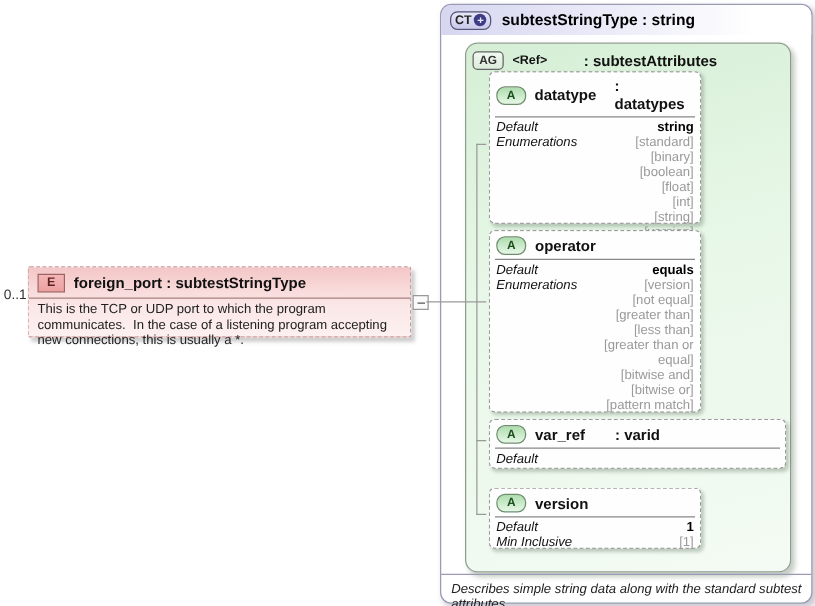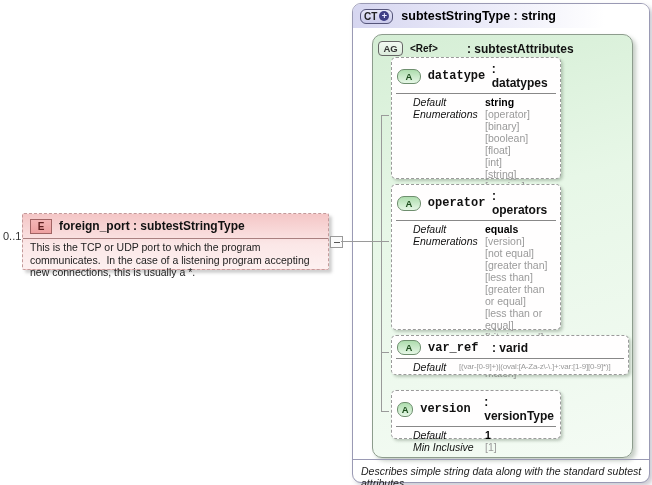--- a/index.html
+++ b/index.html
@@ -55,27 +55,27 @@
   .attr-box{position:absolute;background:#fffefe;border:1px dashed #9a9a9a;border-radius:5px;
     box-shadow:2px 2px 3px rgba(110,130,110,.4);}
   .attr-datatype{left:18px;top:22px;width:168px;height:120px;}
   .attr-operator{left:18px;top:149px;width:168px;height:144px;}
   .attr-varref{left:18px;top:300px;width:236px;height:38px;}
   .attr-version{left:18px;top:355px;width:168px;height:47px;}
   .attr-header{display:flex;align-items:center;gap:7px;padding:4px 6px 2px 5px;}
   .badge-a{display:inline-block;width:22px;height:13px;border:1px solid #6e8e6e;border-radius:7px;
     background:linear-gradient(180deg,#aeddae,#e6f7e6);font-size:9.5px;font-weight:bold;color:#1d4d1d;
     text-align:center;line-height:13px;}
-  .attr-name{font-size:12px;font-weight:bold;color:#111;min-width:57px;font-family:Liberation Mono, monospace;}
+  .attr-name{font-size:12px;font-weight:bold;color:#111;min-width:57px;}
   .attr-type{font-size:12px;font-weight:bold;color:#111;}
   .attr-sep{border-top:1px solid #888;margin:1px 4px 0 4px;}
-  .props{display:flex;padding:2px 5px 0 21px;}
+  .props{display:flex;padding:2px 5px 0 5px;}
   .prop-labels{width:72px;flex:none;}
   .prop-labels div{font-size:10.5px;font-style:italic;color:#111;line-height:12px;}
-  .prop-values{flex:1;}
+  .prop-values{flex:1;text-align:right;}
   .prop-values .val-default{font-size:10.5px;font-weight:bold;color:#000;line-height:12px;}
   .enum-line{font-size:10.5px;color:#9a9a9a;line-height:12px;}
   .props-narrow .prop-labels{width:46px;}
   .val-pattern{font-size:8px;color:#9a9a9a;line-height:12px;letter-spacing:-0.2px;white-space:nowrap;}
 </style>
 </head>
 <body>
 
 <div class="canvas">
 
@@ -118,83 +118,77 @@
         </div>
         <div class="attr-sep"></div>
         <div class="props">
           <div class="prop-labels">
             <div>Default</div>
             <div>Enumerations</div>
           </div>
           <div class="prop-values">
             <div class="val-default">string</div>
             <div>
-                <div class="enum-line">[operator]</div>
+                <div class="enum-line">[standard]</div>
                 <div class="enum-line">[binary]</div>
                 <div class="enum-line">[boolean]</div>
                 <div class="enum-line">[float]</div>
                 <div class="enum-line">[int]</div>
                 <div class="enum-line">[string]</div>
                 <div class="enum-line">[version]</div>
               </div>
           </div>
         </div>
       </div>
 
       <div class="attr-box attr-operator">
         <div class="attr-header">
           <span class="badge-a">A</span>
           <span class="attr-name">operator</span>
-          <span class="attr-type">: operators</span>
         </div>
         <div class="attr-sep"></div>
         <div class="props">
           <div class="prop-labels">
             <div>Default</div>
             <div>Enumerations</div>
           </div>
           <div class="prop-values">
             <div class="val-default">equals</div>
             <div>
                 <div class="enum-line">[version]</div>
                 <div class="enum-line">[not equal]</div>
                 <div class="enum-line">[greater than]</div>
                 <div class="enum-line">[less than]</div>
                 <div class="enum-line">[greater than or equal]</div>
-                <div class="enum-line">[less than or equal]</div>
                 <div class="enum-line">[bitwise and]</div>
                 <div class="enum-line">[bitwise or]</div>
                 <div class="enum-line">[pattern match]</div>
               </div>
           </div>
         </div>
       </div>
 
       <div class="attr-box attr-varref">
         <div class="attr-header">
           <span class="badge-a">A</span>
           <span class="attr-name">var_ref</span>
           <span class="attr-type">: varid</span>
         </div>
         <div class="attr-sep"></div>
         <div class="props props-narrow">
           <div class="prop-labels">
             <div>Default</div>
           </div>
-          <div class="prop-values">
-            <div class="val-pattern">[(var-[0-9]+)|(oval:[A-Za-z\-\.]+:var:[1-9][0-9]*)]</div>
-          </div>
         </div>
       </div>
 
       <div class="attr-box attr-version">
         <div class="attr-header">
           <span class="badge-a">A</span>
           <span class="attr-name">version</span>
-          <span class="attr-type">: versionType</span>
         </div>
         <div class="attr-sep"></div>
         <div class="props">
           <div class="prop-labels">
             <div>Default</div>
             <div>Min Inclusive</div>
           </div>
           <div class="prop-values">
             <div class="val-default">1</div>
             <div class="enum-line">[1]</div>

